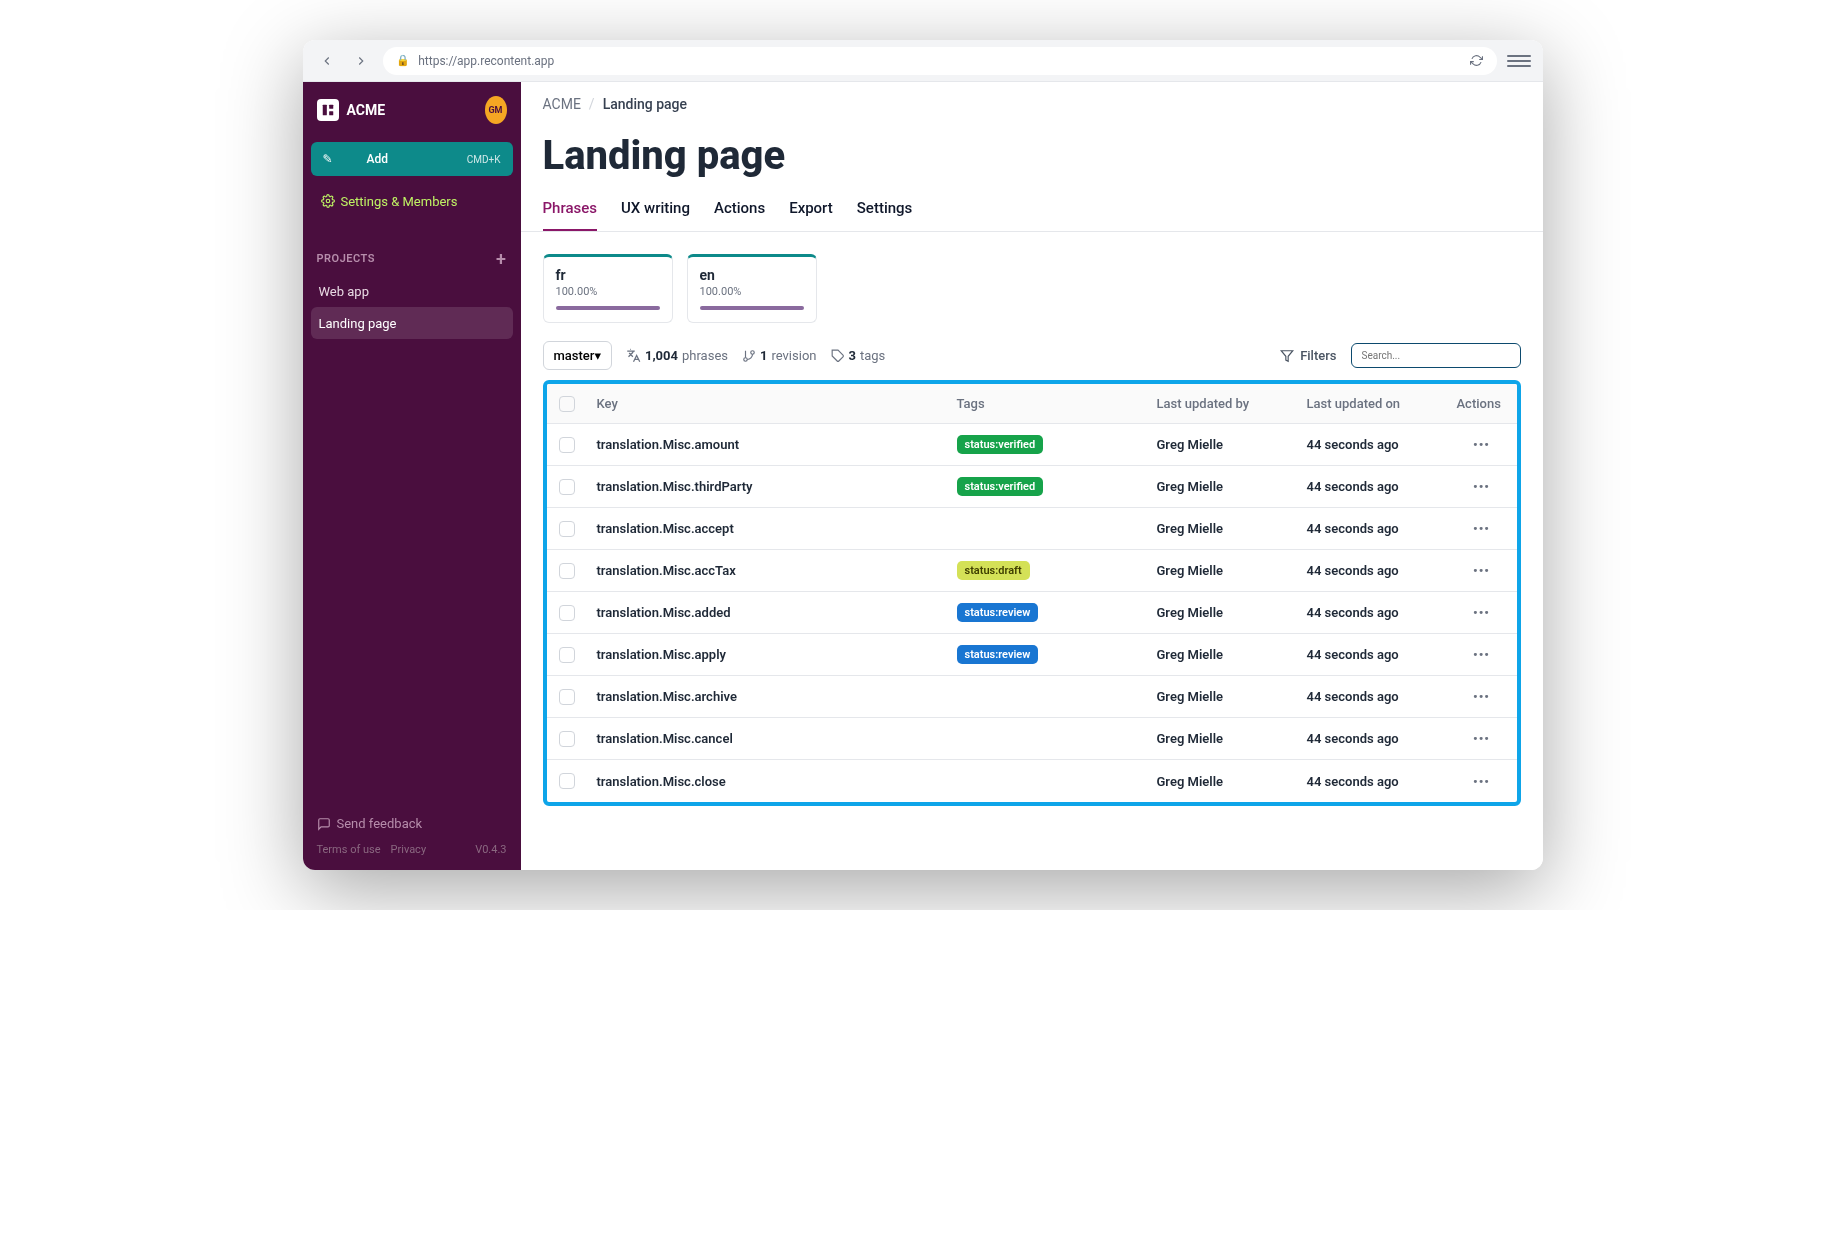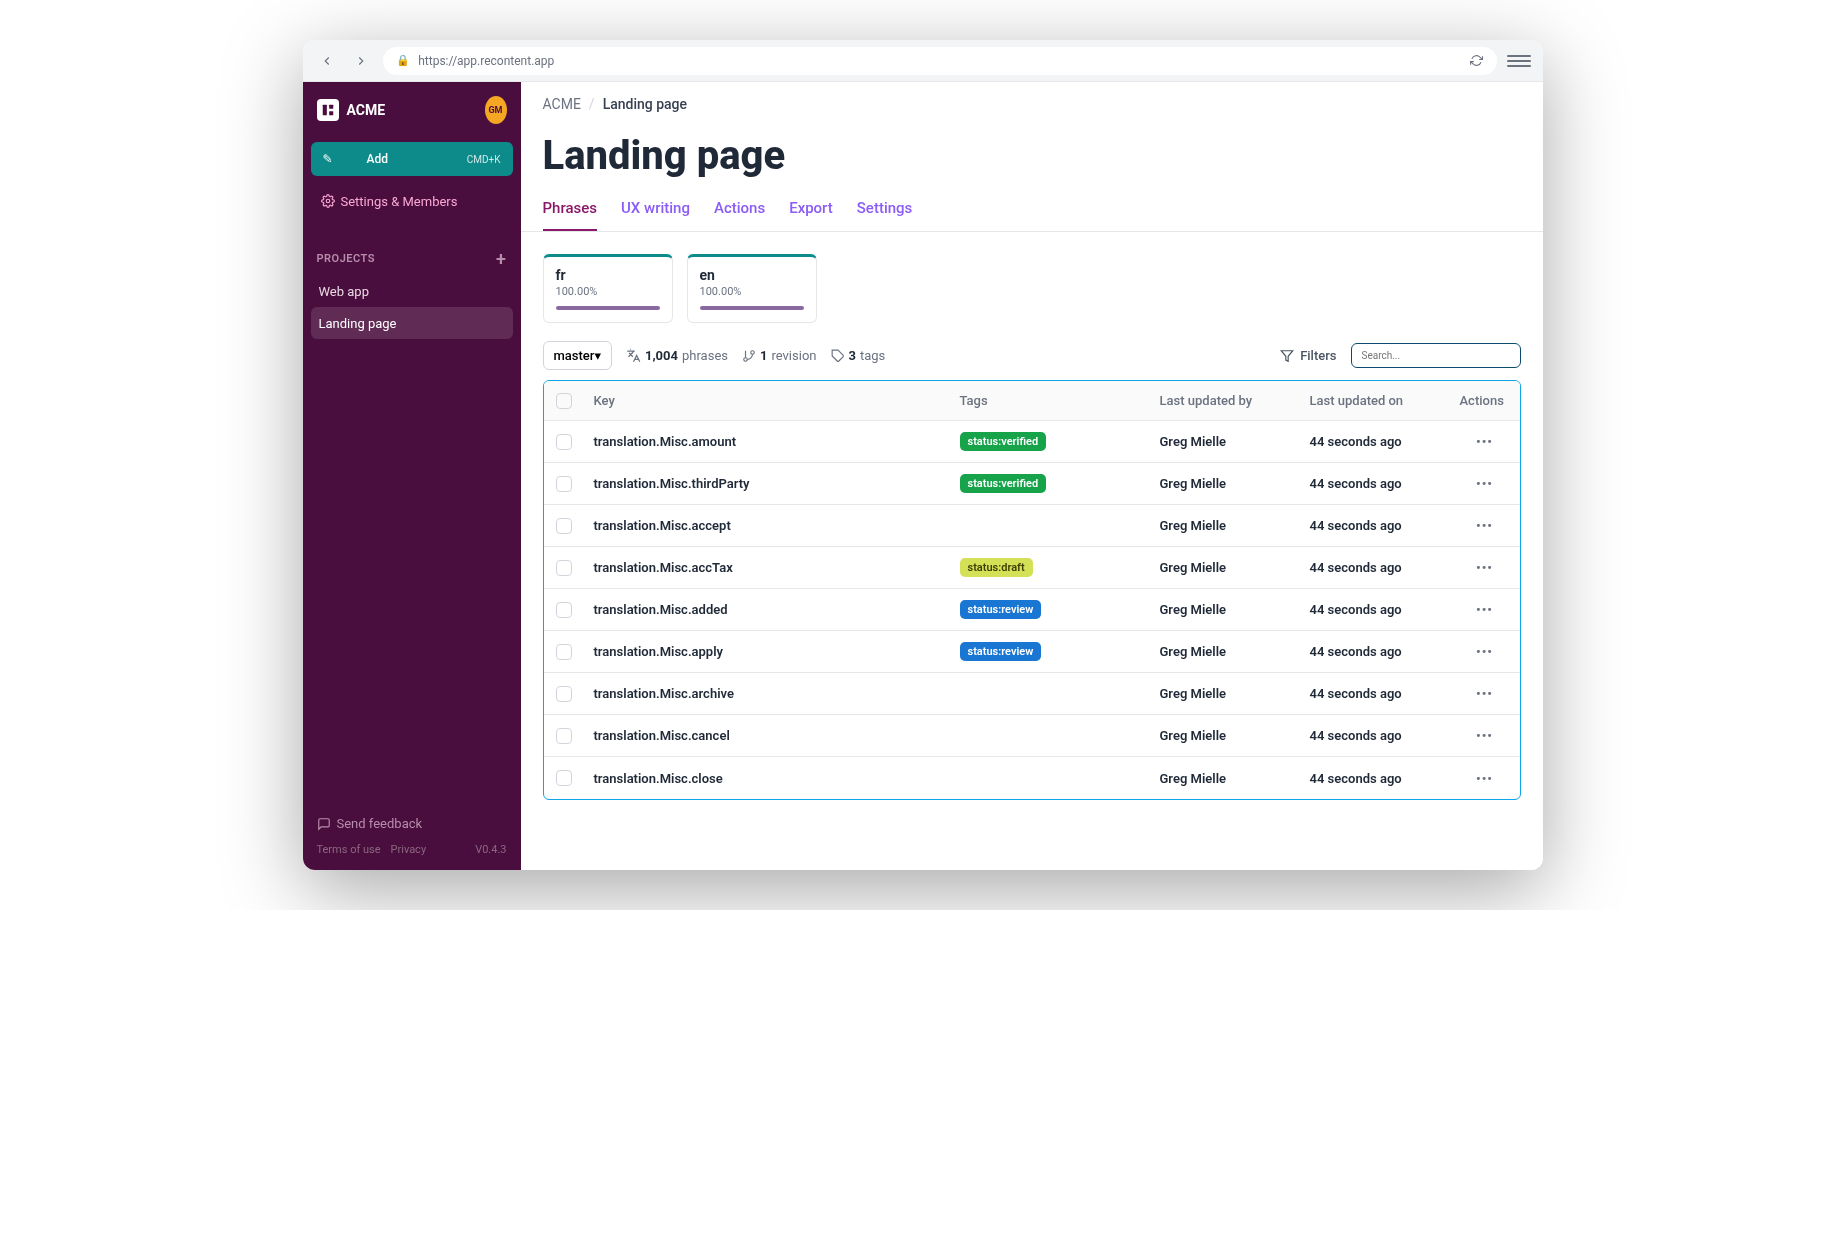--- a/index.html
+++ b/index.html
@@ -18,21 +18,21 @@
 .workspace-header { display: flex; align-items: center; padding: 0 14px 18px 14px; }
 .ws-icon { width: 22px; height: 22px; background: #fff; border-radius: 4px; display: flex; align-items: center; justify-content: center; margin-right: 8px; }
 .ws-name { font-weight: 700; font-size: 14px; }
 .avatar { margin-left: auto; width: 22px; height: 28px; border-radius: 50%; background: #f5a623; color: #4a0e3e; font-size: 9px; font-weight: 700; display: flex; align-items: center; justify-content: center; }
 
 .add-btn { margin: 0 8px 8px 8px; height: 34px; background: #0d8a8a; border-radius: 6px; display: flex; align-items: center; padding: 0 12px; cursor: pointer; }
 .add-btn .pencil { font-size: 12px; margin-right: 6px; }
 .add-label { font-size: 12px; font-weight: 500; margin-left: 28px; }
 .shortcut { margin-left: auto; font-size: 10px; opacity: .8; }
 
-.settings-row { margin: 0 8px; height: 34px; display: flex; align-items: center; padding: 0 10px; color: #f9a8d4; font-size: 13px; cursor: pointer; border-radius: 6px; gap: 6px; }
+.settings-row { margin: 0 8px; height: 34px; display: flex; align-items: center; padding: 0 10px; color: #bef264; font-size: 13px; cursor: pointer; border-radius: 6px; gap: 6px; }
 
 .section-header { margin-top: 30px; padding: 0 14px; display: flex; align-items: center; color: #b68dab; font-size: 11px; letter-spacing: .5px; font-weight: 600; }
 .add-proj { margin-left: auto; font-size: 18px; cursor: pointer; color: #b68dab; }
 
 .proj-list { margin-top: 6px; }
 .proj-item { margin: 0 8px; height: 32px; display: flex; align-items: center; padding: 0 8px; font-size: 13px; color: #e8d9e3; border-radius: 6px; cursor: pointer; }
 .proj-item.active { background: rgba(255,255,255,.12); color: #fff; }
 
 .sidebar-footer { margin-top: auto; padding: 14px; }
 .feedback-row { display: flex; align-items: center; gap: 6px; color: #b68dab; font-size: 13px; cursor: pointer; margin-bottom: 12px; }
@@ -41,37 +41,37 @@
 
 .main { flex: 1; overflow-y: auto; background: #fff; }
 .breadcrumb { padding: 14px 22px 0 22px; font-size: 14px; color: #6b7280; display: flex; gap: 8px; }
 .breadcrumb .crumb { color: #6b7280; cursor: pointer; }
 .breadcrumb .crumb.active { color: #374151; font-weight: 500; }
 .breadcrumb .sep { color: #d1d5db; }
 
 .page-title { padding: 20px 22px 6px 22px; font-size: 40px; font-weight: 800; color: #1f2937; }
 
 .tabs { display: flex; gap: 24px; padding: 14px 22px 0 22px; border-bottom: 1px solid #e5e7eb; }
-.tab { font-size: 15px; color: #8b5cf6; padding-bottom: 12px; cursor: pointer; font-weight: 500; }
+.tab { font-size: 15px; color: #0f172a; padding-bottom: 12px; cursor: pointer; font-weight: 500; }
 .tab.active { color: #8a1768; border-bottom: 2px solid #8a1768; }
 
 .lang-cards { display: flex; gap: 14px; padding: 22px 22px 0 22px; }
 .lang-card { width: 130px; border: 1px solid #e5e7eb; border-top: 3px solid #0d8a8a; border-radius: 6px; padding: 10px 12px 12px 12px; }
 .lang-code { font-size: 14px; font-weight: 700; color: #1f2937; }
 .lang-pct { font-size: 11px; color: #6b7280; margin-top: 2px; }
 .lang-bar { margin-top: 8px; height: 4px; background: #8a6a9e; border-radius: 2px; }
 
 .toolbar { display: flex; align-items: center; gap: 14px; padding: 18px 22px 10px 22px; }
 .branch-select { border: 1px solid #d1d5db; border-radius: 6px; padding: 6px 10px; font-size: 13px; font-weight: 500; cursor: pointer; display: flex; align-items: center; }
 .stat { font-size: 13px; color: #6b7280; display: flex; align-items: center; gap: 4px; }
 .stat strong { color: #1f2937; font-weight: 700; }
 .filters-btn { margin-left: auto; display: flex; align-items: center; gap: 6px; font-size: 13px; color: #4b5563; cursor: pointer; font-weight: 500; }
 .search-box { border: 1px solid #0c4a6e; border-radius: 6px; padding: 6px 10px; font-size: 10px; width: 170px; outline: none; }
 
-.table { border: 1px solid #0ea5e9; border-radius: 6px; margin: 0 22px 22px 22px; overflow: hidden; }
+.table { border: 4px solid #0ea5e9; border-radius: 6px; margin: 0 22px 22px 22px; overflow: hidden; }
 .thead, .trow { display: grid; grid-template-columns: 40px 1fr 200px 150px 150px 70px; align-items: center; border-bottom: 1px solid #e5e7eb; }
 .thead { background: #fafafa; color: #6b7280; font-size: 13px; font-weight: 500; height: 40px; }
 .thead > div, .trow > div { padding: 0 10px; }
 .trow { height: 42px; font-size: 13px; color: #1f2937; }
 .trow:last-child { border-bottom: none; }
 .chk { width: 16px; height: 16px; border: 1.5px solid #d1d5db; border-radius: 4px; cursor: pointer; margin: 0 auto; }
 .key-cell { font-weight: 600; color: #1f2937; }
 .tag-badge { display: inline-block; padding: 3px 8px; border-radius: 5px; font-size: 11px; font-weight: 600; color: #fff; }
 .tag-verified { background: #16a34a; }
 .tag-draft { background: #d4e157; color: #3f3f00; }

